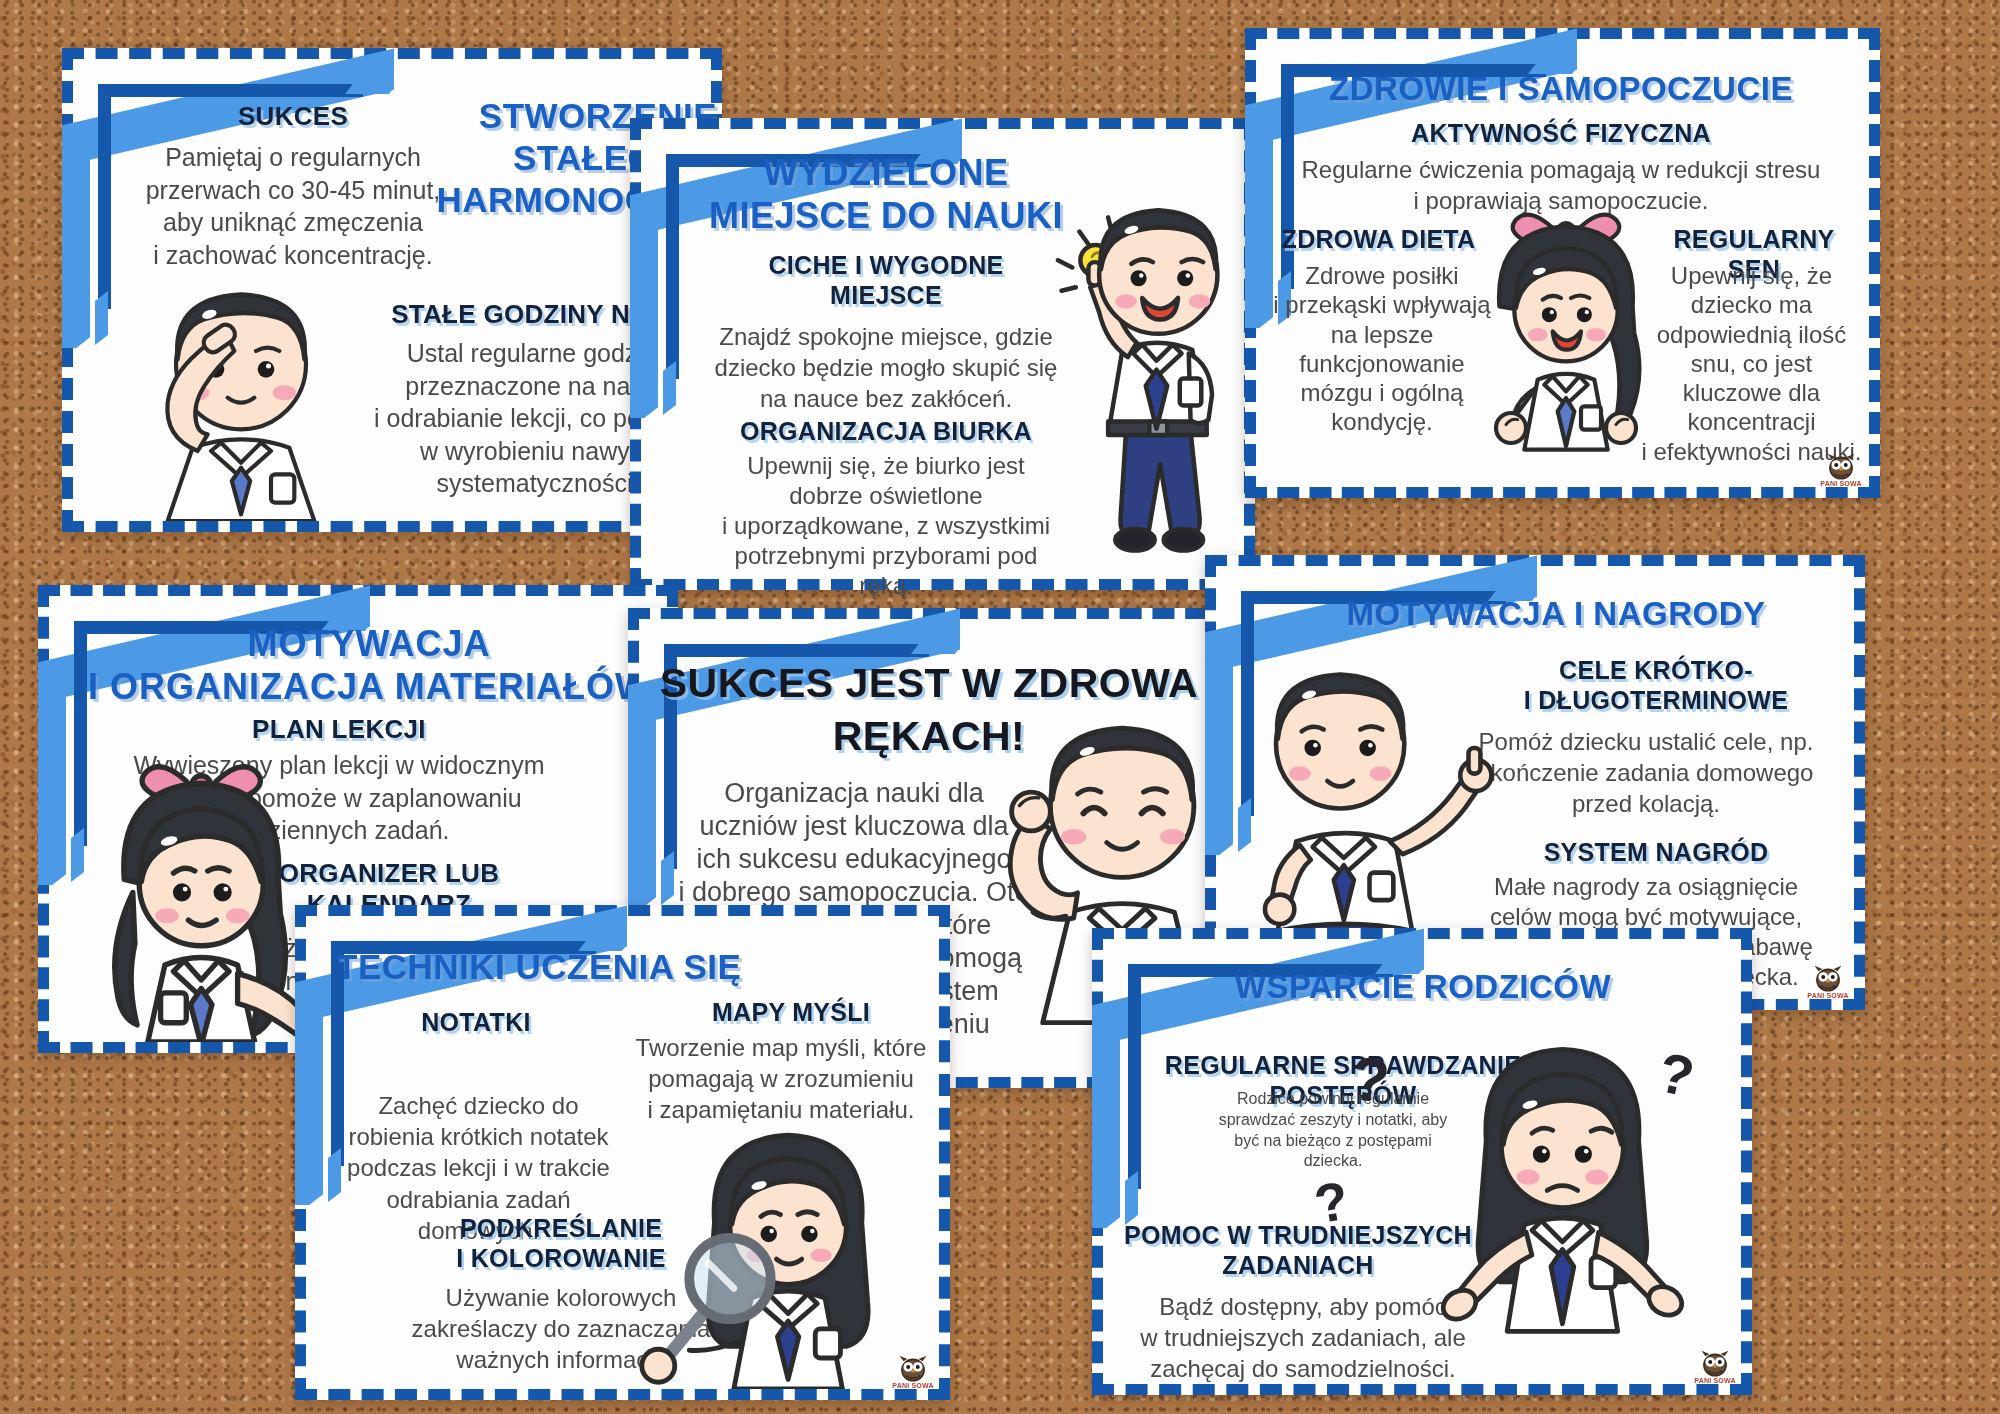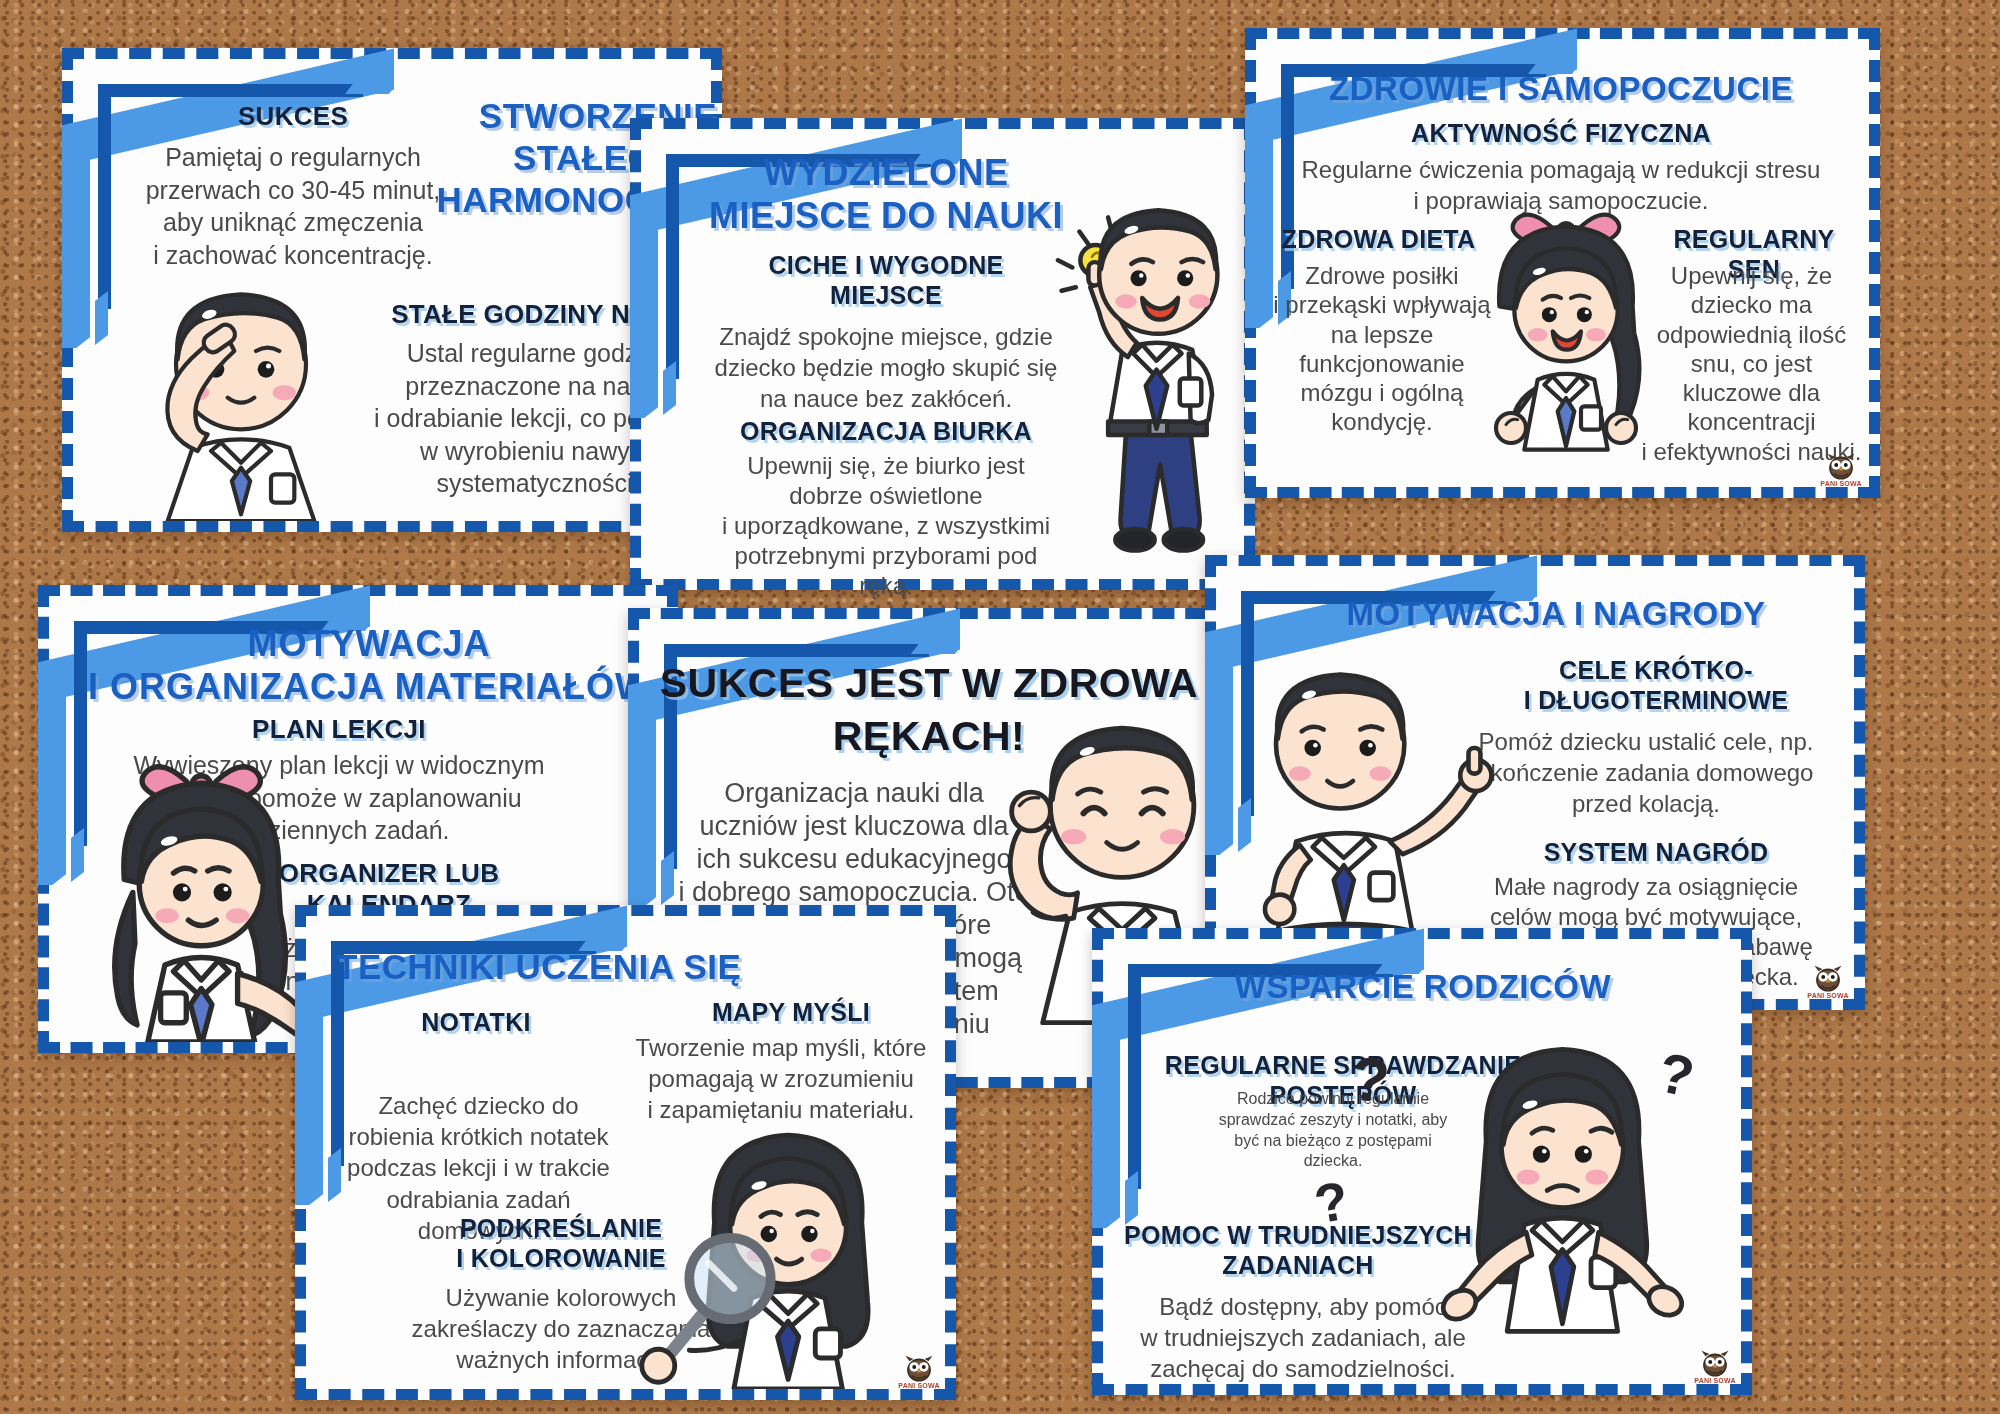--- a/index.html
+++ b/index.html
@@ -364,21 +364,21 @@
           <circle cx="26" cy="15" r="6" fill="#ffffff"></circle>
           <circle cx="14" cy="15" r="2.5" fill="#1c1c1c"></circle>
           <circle cx="26" cy="15" r="2.5" fill="#1c1c1c"></circle>
           <path d="M20 17 l-3 5 h6 Z" fill="#d98a2b"></path>
           <path d="M11 26 q9 7 18 0" stroke="#3c2c1e" fill="none" stroke-width="2"></path>
         </svg>
       <span class="owltxt">PANI SOWA</span>
     </div>
   </div>
 
-  <div class="card" style="left:295px;top:905px;width:633px;height:473px;z-index:5;padding-left:6px;">
+  <div class="card" style="left:295px;top:905px;width:633px;height:473px;z-index:5;">
     <div class="deco">
         <i class="b1"></i>
         <i class="b2"></i>
         <i class="br"></i>
         <i class="cH"></i>
         <i class="cV"></i>
       </div>
     <div class="t" style="left:30px;top:30px;width:560px;font-size:35px;text-align:left;">TECHNIKI UCZENIA SIĘ</div>
     <div class="h" style="left:20px;top:92px;width:300px;font-size:25px;">NOTATKI</div>
     <div class="p" style="left:0px;top:126px;width:345px;font-size:24px;margin-top:48px;">Zachęć dziecko do

